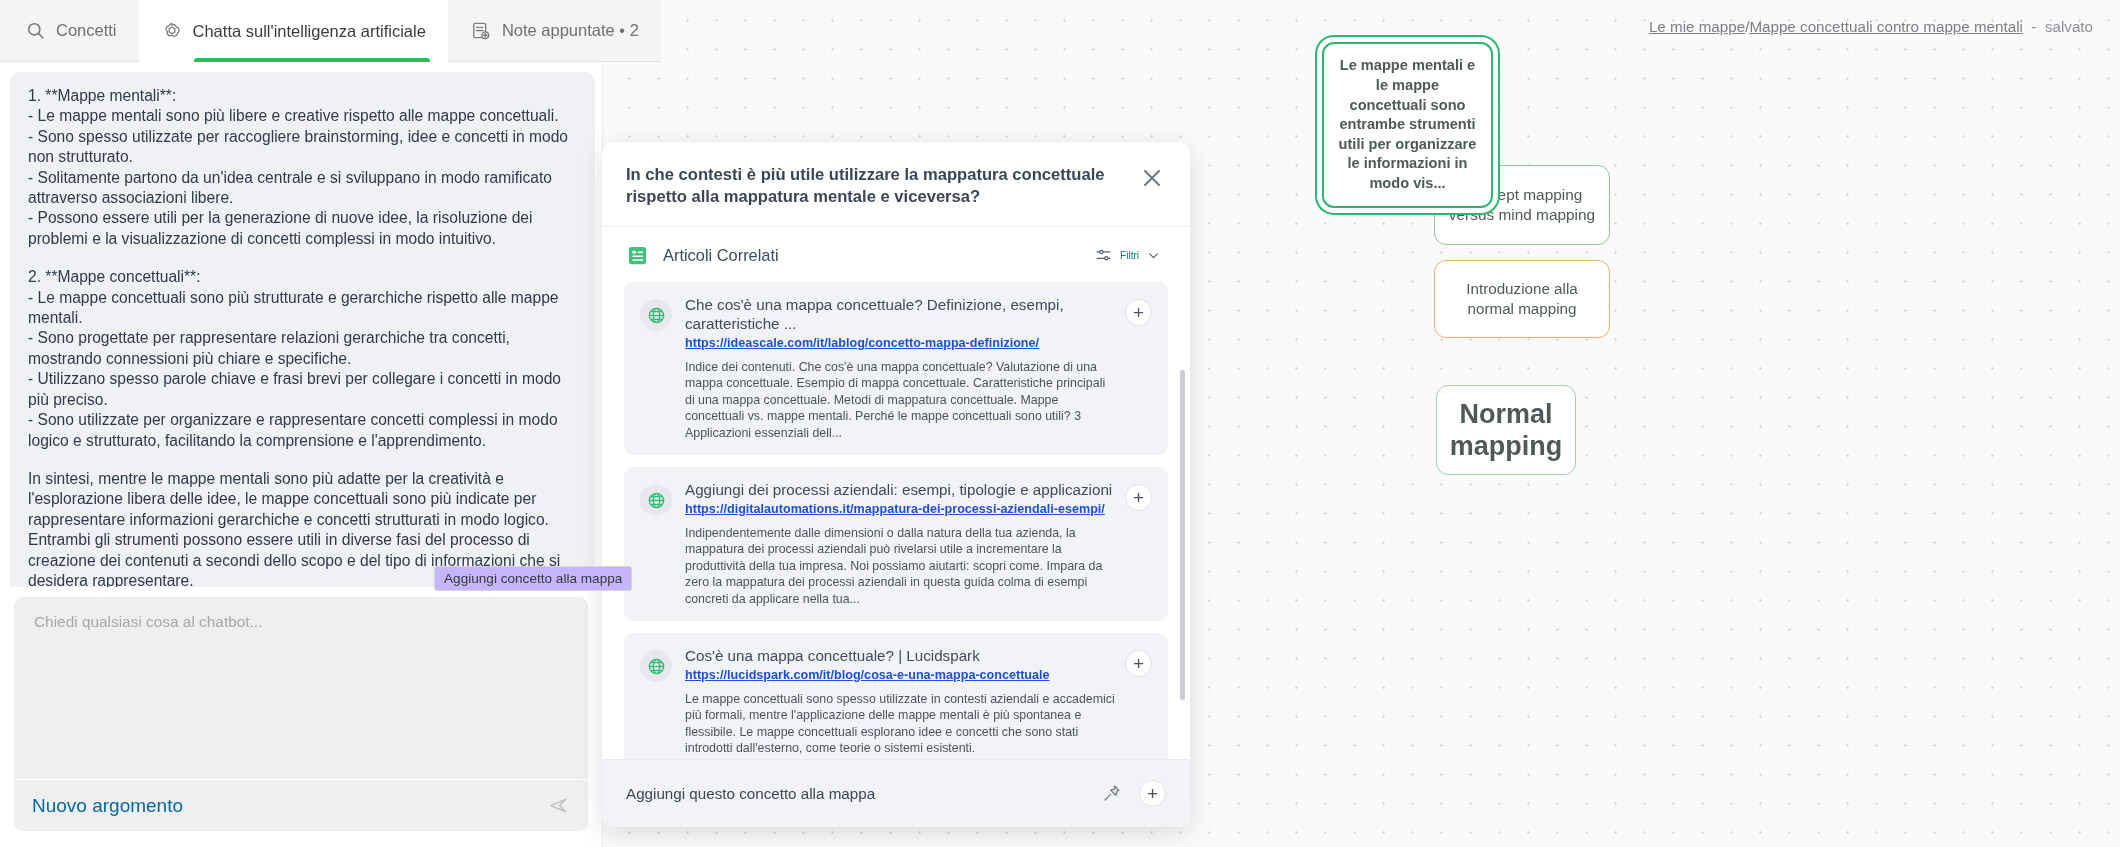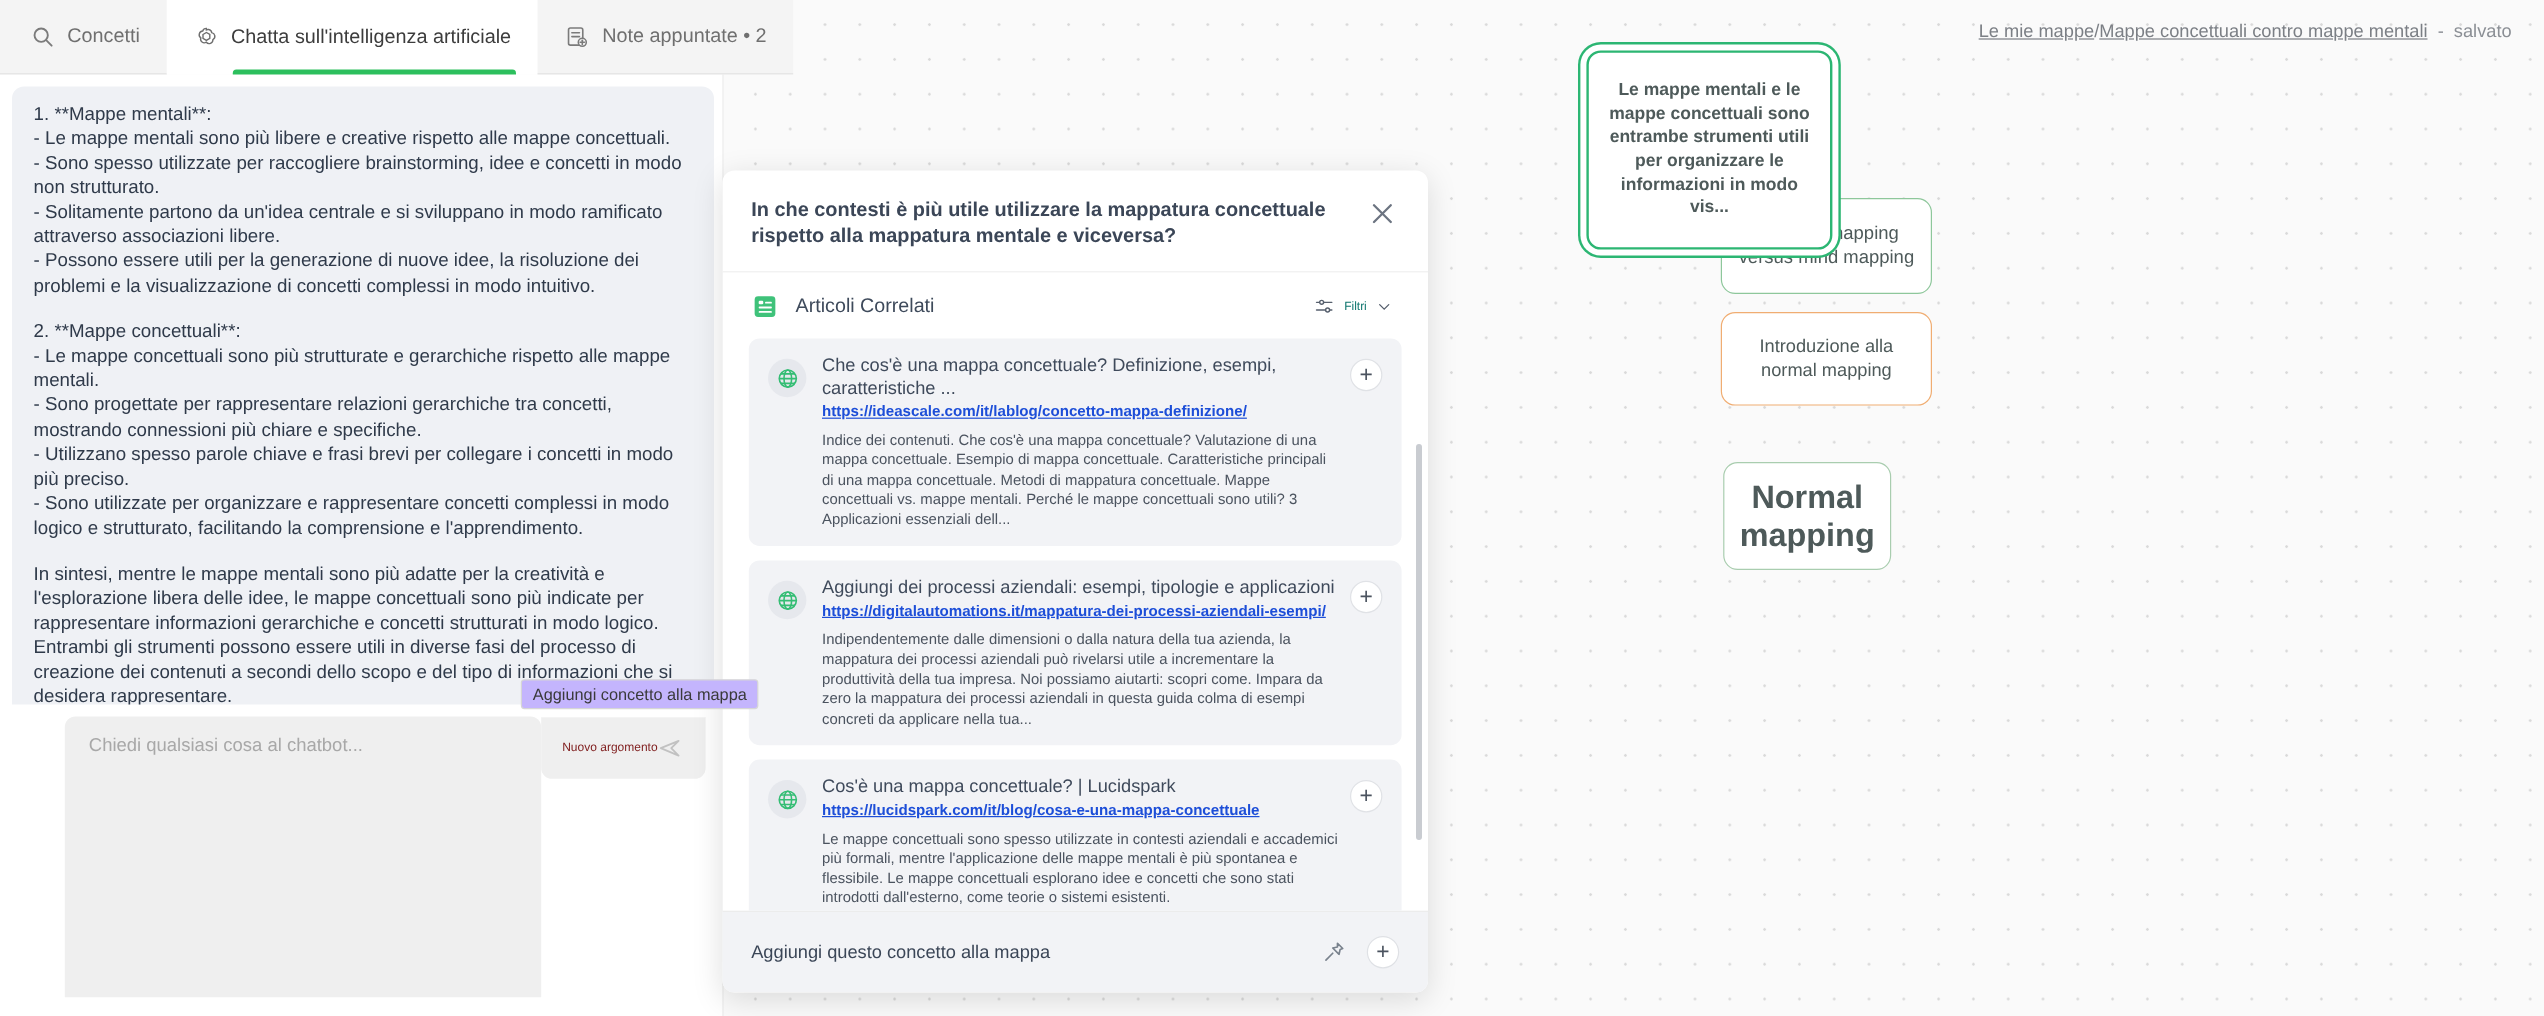--- a/index.html
+++ b/index.html
@@ -67,31 +67,31 @@
   .bubble p + p { margin-top:18px; }
 
   .tooltip {
     position:absolute; left:434px; top:566px;
     background:#c4b5fd; border:1px solid #d6d6d6;
     color:#3a3a3a; font-size:13.6px;
     padding:4px 9px; border-radius:3px; white-space:nowrap;
     z-index:60;
   }
 
-  .chat-input-wrap { flex:1; display:flex; padding: 10px 14px 16px 14px; margin-left: 40px; }
+  .chat-input-wrap { flex:1; display:flex; flex-direction:column; padding: 10px 14px 16px 14px; }
   .chat-input {
     flex:1; background:#efefef; border-radius:9px 9px 0 0;
     padding:16px 20px; color:#a8a8a8; font-size:15.4px;
   }
   .topic-row {
     height:52px; background:#efefef; border-top:1px solid #ffffff;
     border-radius:0 0 9px 9px;
     display:flex; align-items:center; padding: 0 18px;
   }
-  .topic-row .ph { color:#7f1d1d; font-size:10px; flex:1; }
+  .topic-row .ph { color:#0369a1; font-size:19px; flex:1; }
   .send-ico { width:22px; height:22px; opacity:.45; cursor:pointer; }
 
   
   .modal {
     position:absolute; left:602px; top:142px; width:588px; height:685px;
     background:#ffffff; border-radius:10px;
     box-shadow: 0 6px 26px rgba(0,0,0,.13);
     z-index:40; display:flex; flex-direction:column; overflow:hidden;
   }
   .modal-head {
@@ -171,21 +171,21 @@
   .breadcrumb .sep { text-decoration:none; }
   .breadcrumb .saved { text-decoration:none; color:#8b8f95; }
 
   
   .node {
     position:absolute; background:#ffffff; border-radius:12px;
     display:flex; align-items:center; justify-content:center; text-align:center;
     color:#4e5a5a; cursor:pointer; z-index:10;
   }
   #node-main {
-    left:1322px; top:42px; width:205px; height:166px;
+    left:1322px; top:42px; width:171px; height:166px;
     border:2px solid #2cb673; z-index:14;
     font-size:14.6px; line-height:19.6px; font-weight:bold; padding: 8px 14px;
     box-shadow: 0 0 0 5px #ffffff, 0 0 0 7px #2cb673;
   }
   #node-concept {
     left:1434px; top:165px; width:176px; height:80px;
     border:1.6px solid #8ec79b; z-index:11;
     font-size:15.4px; line-height:20px; padding: 6px 12px;
   }
   #node-intro {

